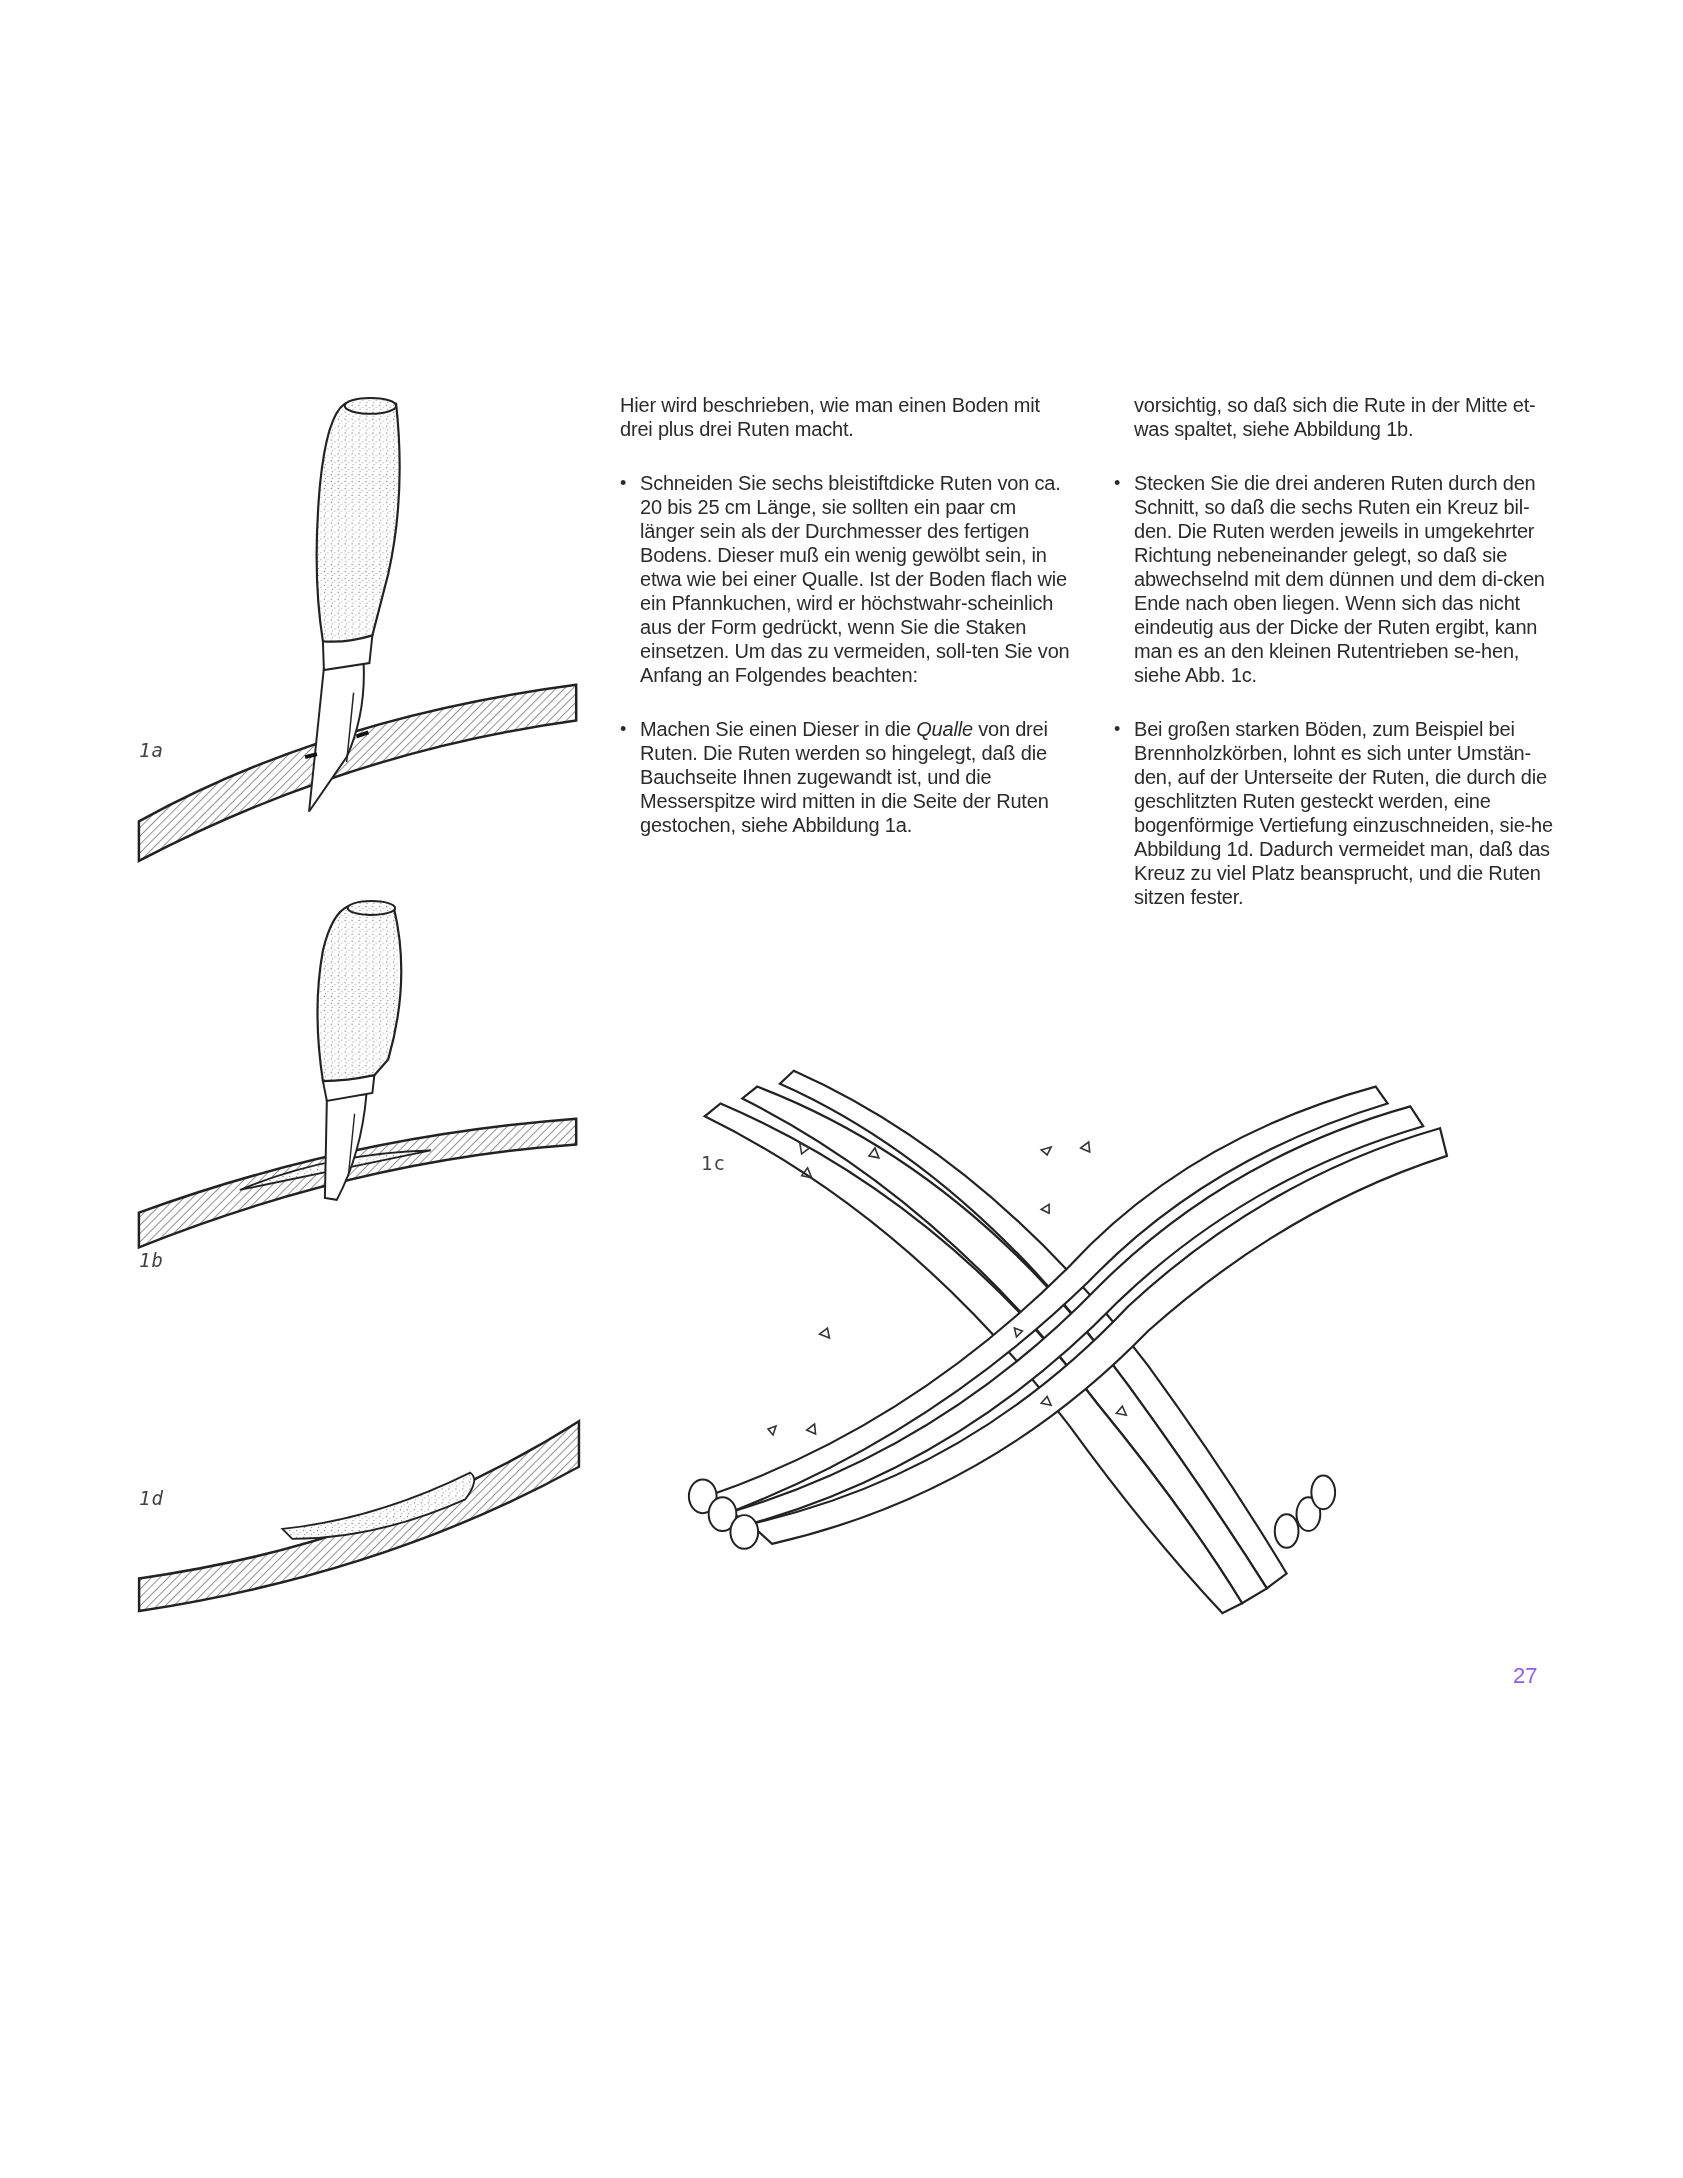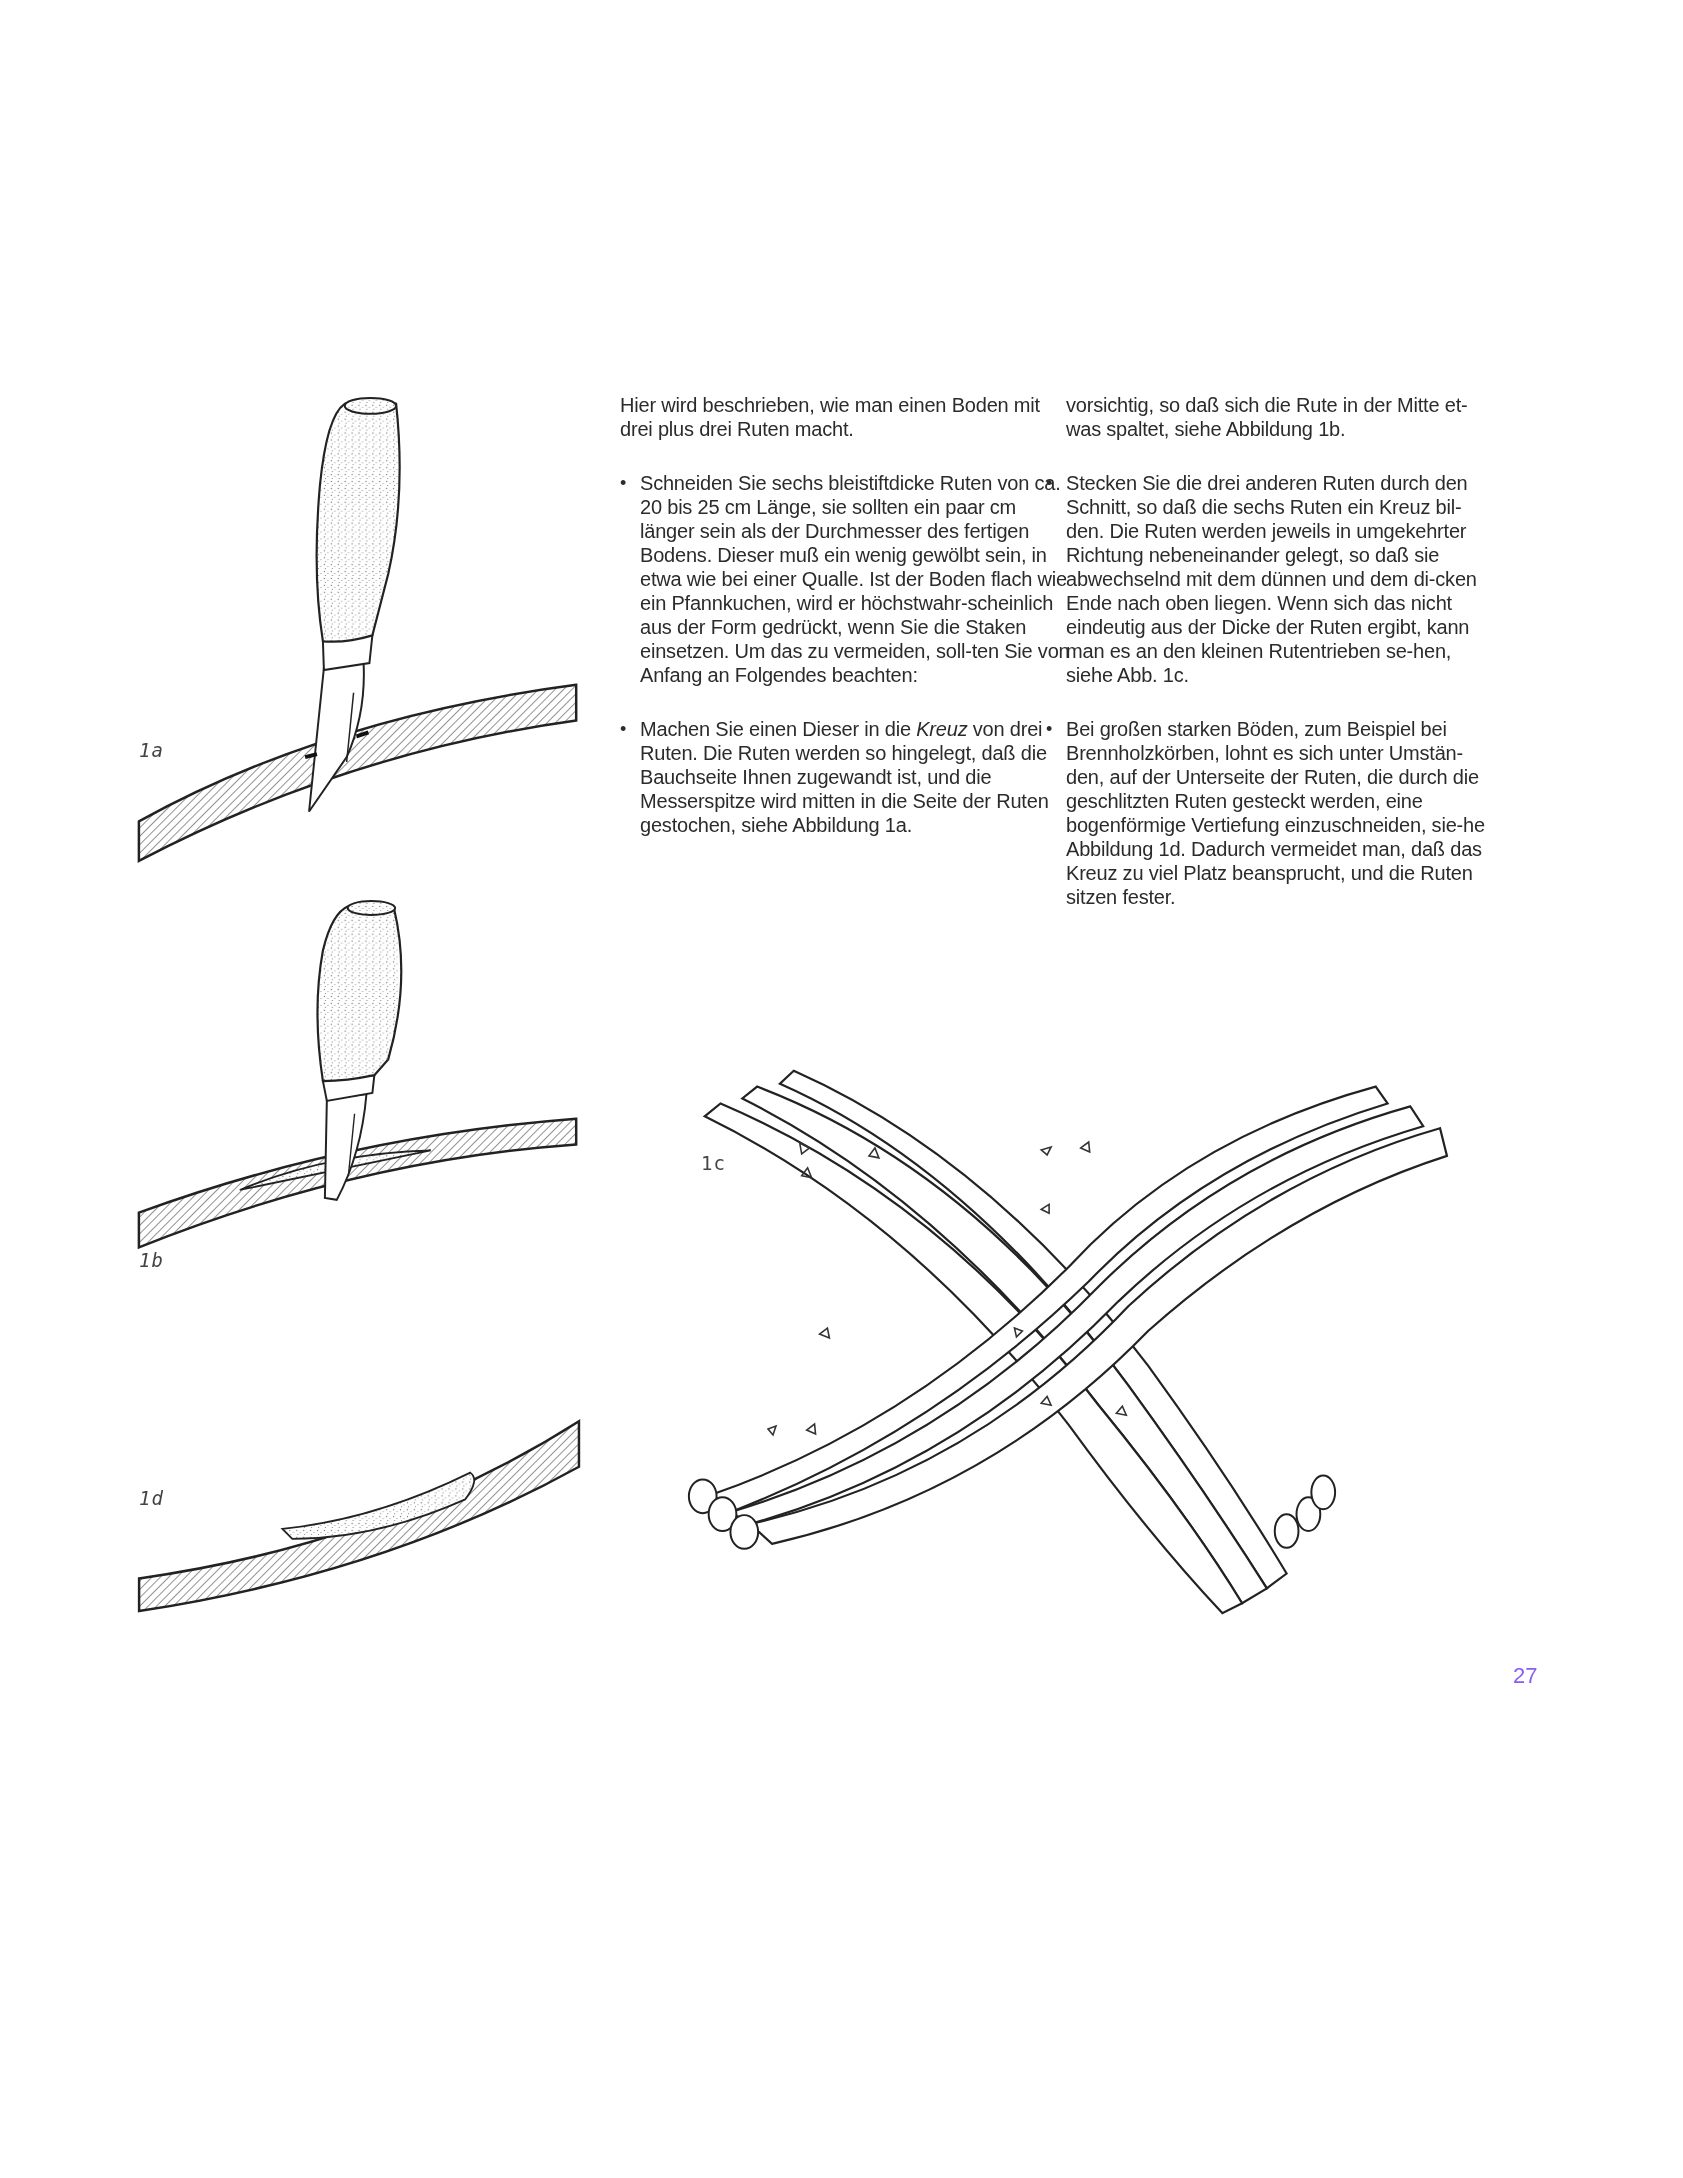--- a/index.html
+++ b/index.html
@@ -1,20 +1,20 @@
 <!DOCTYPE html>
 <html><head>
 <meta charset="utf-8">
 <style>
   html, body { margin: 0; padding: 0; background: #ffffff; }
   body { width: 1683px; height: 2178px; position: relative; overflow: hidden;
          font-family: "Liberation Sans", "DejaVu Sans", sans-serif; color: #2b2b2b; }
   .col { position: absolute; font-size: 20px; line-height: 24px; letter-spacing: -0.2px; }
   .col-left { left: 620px; top: 393px; width: 455px; }
-  .col-right { left: 1046px; top: 393px; width: 450px; }
+  .col-right { left: 1114px; top: 393px; width: 450px; }
   .col p { margin: 0 0 30px 0; }
   .bullet { position: relative; padding-left: 20px; margin: 0 0 30px 0; }
   .bullet::before { content: "\2022"; position: absolute; left: 0; top: 0; font-size: 18px; }
   .cont { padding-left: 20px; margin: 0 0 30px 0; }
   em { font-style: italic; }
   .fig-label { position: absolute; font-family: "DejaVu Sans Mono", monospace; font-size: 19px;
                color: #444; font-style: italic; letter-spacing: 1px; }
   .page-num { position: absolute; left: 1513px; top: 1663px; font-size: 22px; color: #8b5cf6; }
   svg.fig { position: absolute; overflow: visible; }
 </style>
@@ -108,21 +108,21 @@
     <path d="M345,282 l8,3 l-6,6 z"></path>
     <path d="M372,358 l6,-7 l4,9 z"></path>
     <path d="M448,368 l6,-7 l4,9 z"></path>
   </g>
 </svg>
 <div class="fig-label" style="left:701px; top:1152px; font-style:normal;">1c</div>
 
 <div class="col col-left">
   <p>Hier wird beschrieben, wie man einen Boden mit drei plus drei Ruten macht.</p>
   <div class="bullet">Schneiden Sie sechs bleistiftdicke Ruten von ca. 20 bis 25 cm Länge, sie sollten ein paar cm länger sein als der Durchmesser des fertigen Bodens. Dieser muß ein wenig gewölbt sein, in etwa wie bei einer Qualle. Ist der Boden flach wie ein Pfannkuchen, wird er höchstwahr-scheinlich aus der Form gedrückt, wenn Sie die Staken einsetzen. Um das zu vermeiden, soll-ten Sie von Anfang an Folgendes beachten:</div>
-  <div class="bullet"><span>Machen Sie einen Dieser in die </span><em>Kreuz</em><span> von drei Ruten. Die Ruten werden so hingelegt, daß die Bauchseite Ihnen zugewandt ist, und die Messerspitze wird mitten in die Seite der Ruten gestochen, siehe Abbildung 1a.</span></div>
+  <div class="bullet"><span>Machen Sie einen Dieser in die </span><em>Qualle</em><span> von drei Ruten. Die Ruten werden so hingelegt, daß die Bauchseite Ihnen zugewandt ist, und die Messerspitze wird mitten in die Seite der Ruten gestochen, siehe Abbildung 1a.</span></div>
 </div>
 
 <div class="col col-right">
   <div class="cont">vorsichtig, so daß sich die Rute in der Mitte et-was spaltet, siehe Abbildung 1b.</div>
   <div class="bullet">Stecken Sie die drei anderen Ruten durch den Schnitt, so daß die sechs Ruten ein Kreuz bil-den. Die Ruten werden jeweils in umgekehrter Richtung nebeneinander gelegt, so daß sie abwechselnd mit dem dünnen und dem di-cken Ende nach oben liegen. Wenn sich das nicht eindeutig aus der Dicke der Ruten ergibt, kann man es an den kleinen Rutentrieben se-hen, siehe Abb. 1c.</div>
   <div class="bullet">Bei großen starken Böden, zum Beispiel bei Brennholzkörben, lohnt es sich unter Umstän-den, auf der Unterseite der Ruten, die durch die geschlitzten Ruten gesteckt werden, eine bogenförmige Vertiefung einzuschneiden, sie-he Abbildung 1d. Dadurch vermeidet man, daß das Kreuz zu viel Platz beansprucht, und die Ruten sitzen fester.</div>
 </div>
 
 <div class="page-num">27</div>
 

